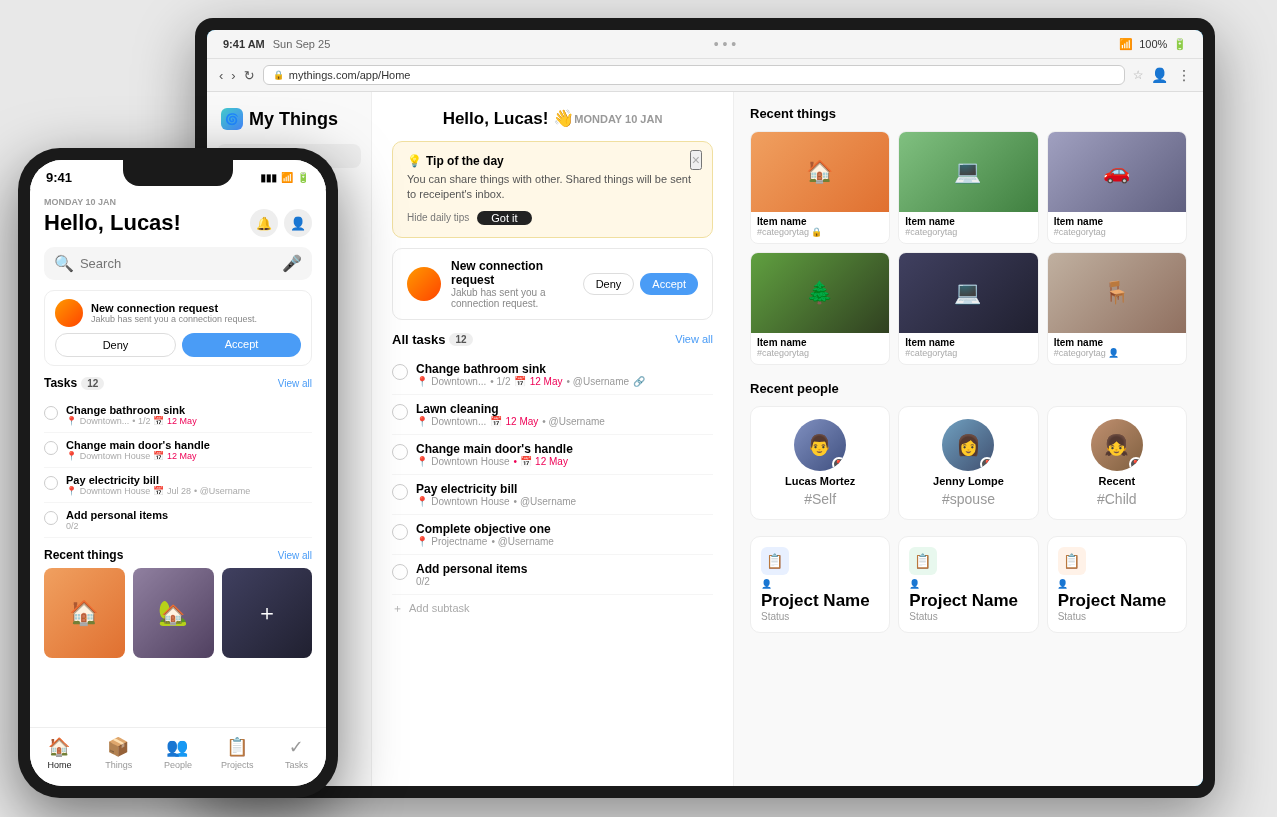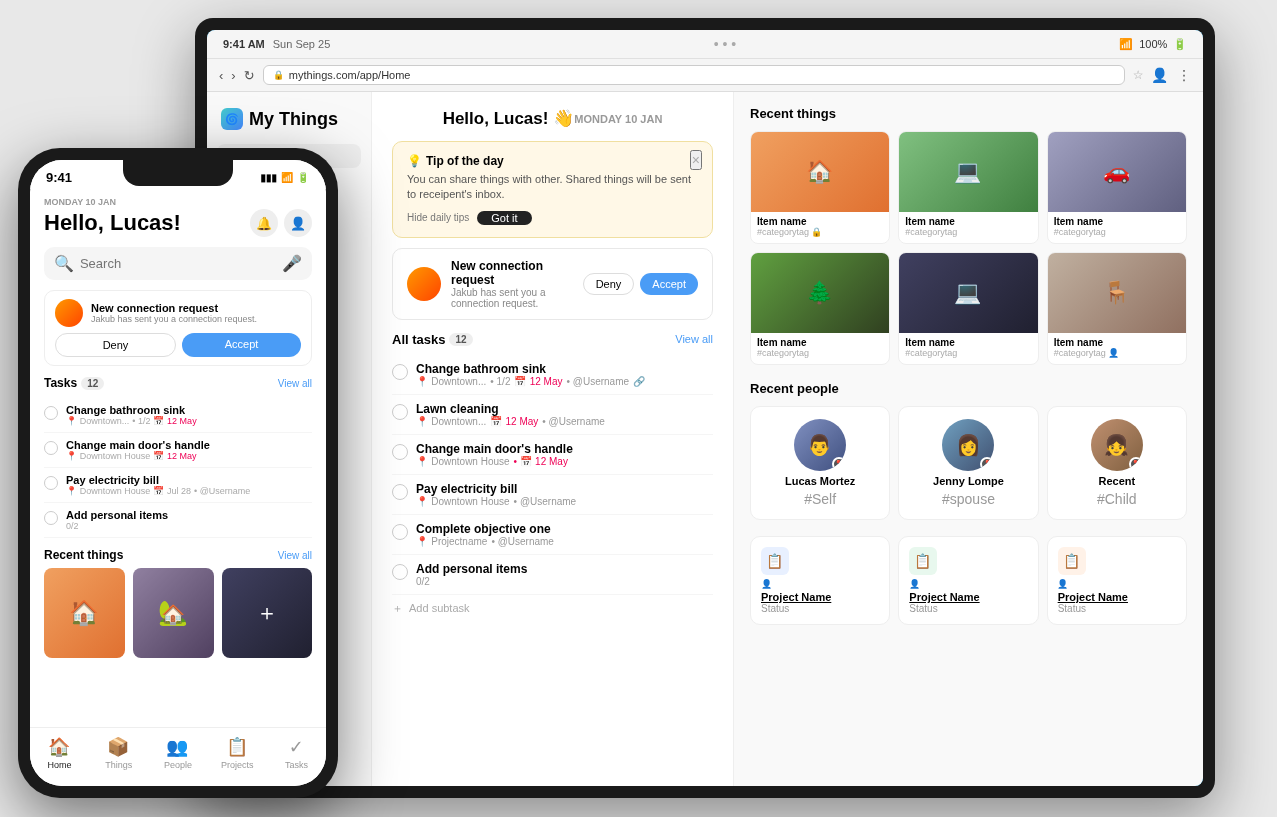--- a/index.html
+++ b/index.html
@@ -365,21 +365,21 @@
     .project-icon {
       width: 28px; height: 28px;
       border-radius: 6px;
       margin-bottom: 4px;
       display: flex; align-items: center; justify-content: center;
       font-size: 14px;
     }
     .project-icon.blue { background: #e8f0ff; }
     .project-icon.green { background: #e8f8ee; }
     .project-icon.orange { background: #fff2e8; }
-    .project-name { font-size: 11px; font-weight: 700; text-decoration: underline; }
+    .project-name { font-size: 17px; font-weight: 700; }
     .project-status { font-size: 10px; color: #999; }
 
     
     .phone {
       position: absolute;
       left: 18px;
       top: 148px;
       width: 320px;
       height: 650px;
       background: #1a1a1a;

